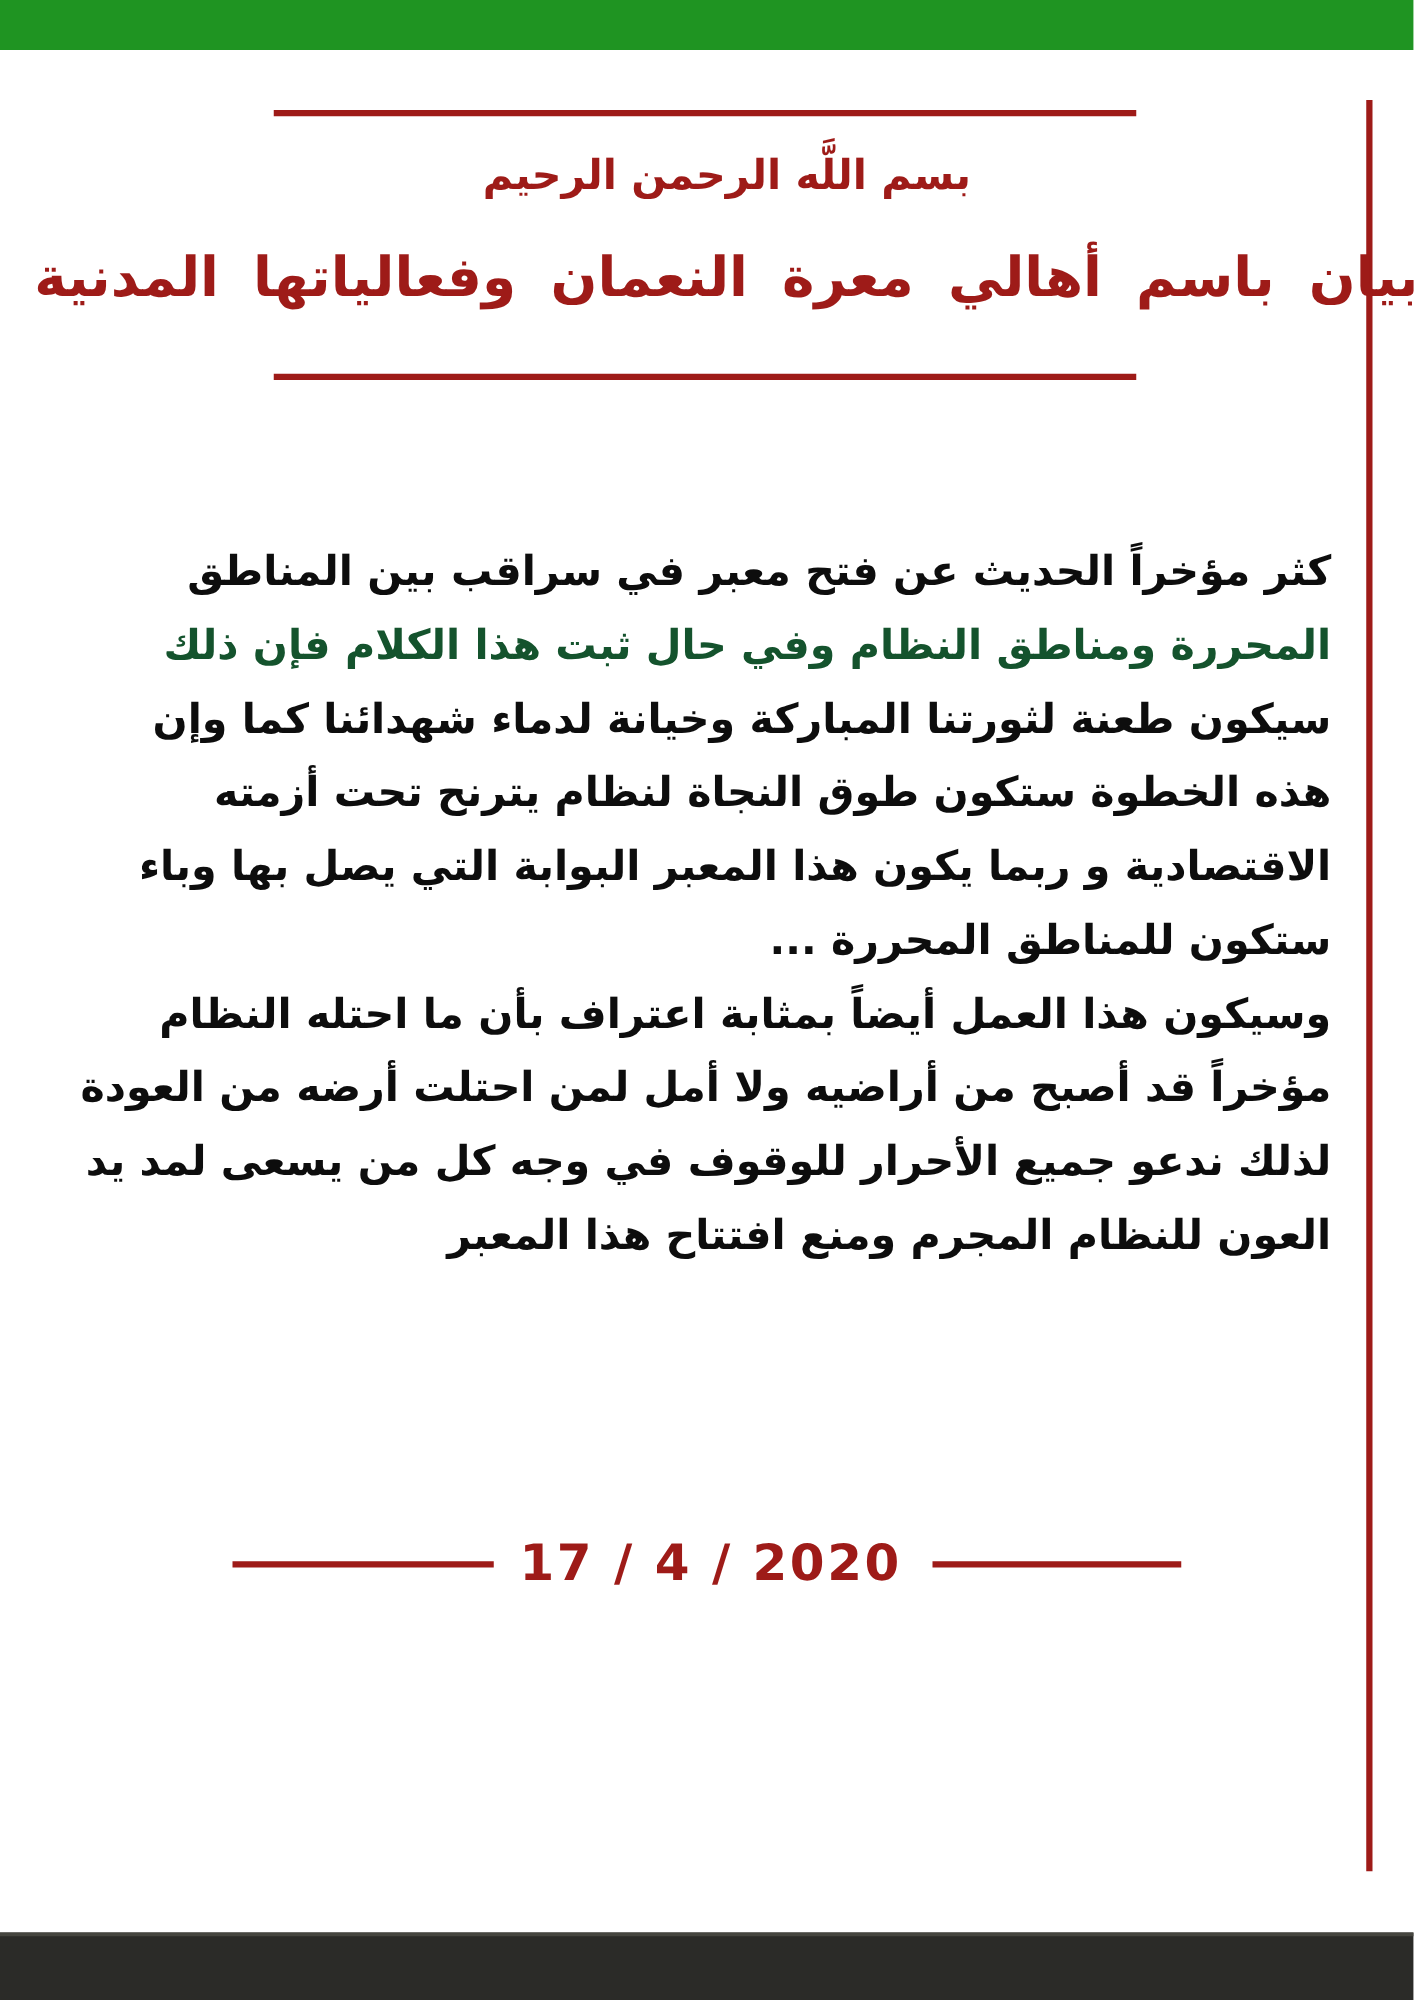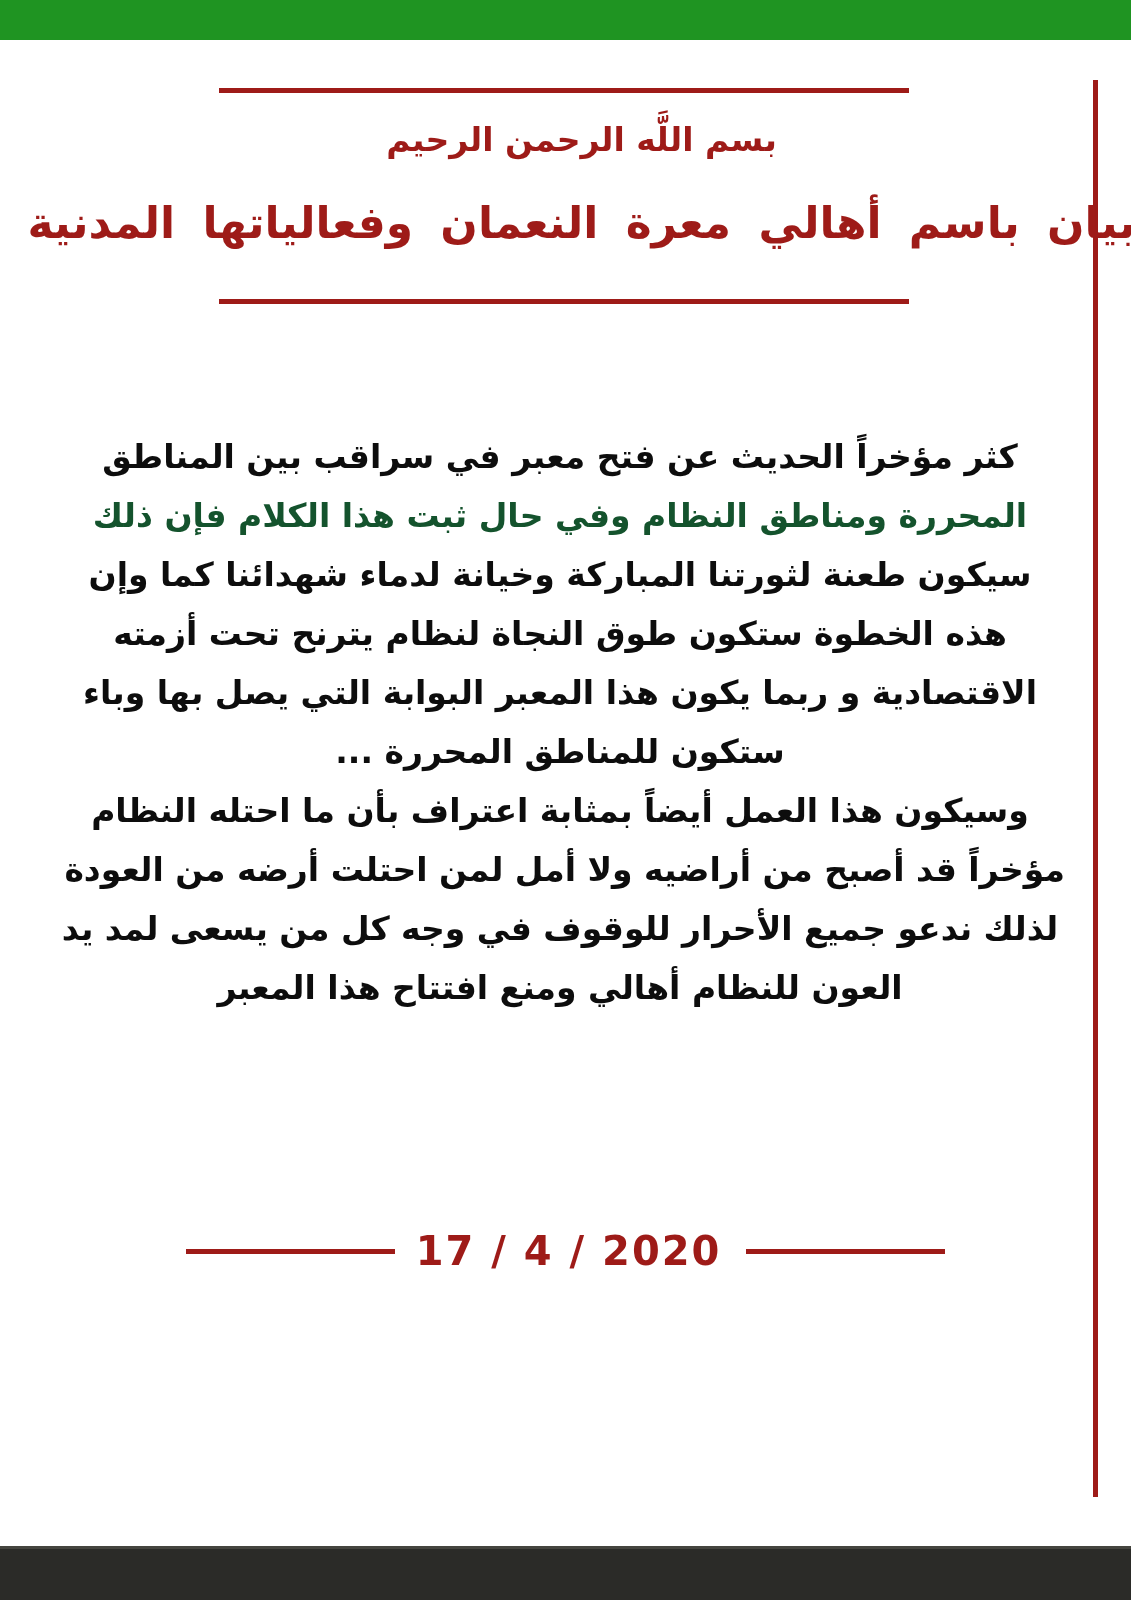--- a/index.html
+++ b/index.html
@@ -59,21 +59,21 @@
   .body-paragraph {
     position: absolute;
     top: 427px;
     left: 55px;
     width: 1010px;
     direction: rtl;
   }
   .body-line {
     height: 59px;
     line-height: 59px;
-    text-align: center;
+    text-align: right;
     font-size: 33px;
     font-weight: bold;
     color: #0d0d0d;
     white-space: nowrap;
   }
   .date-row {
     position: absolute;
     top: 1226px;
     left: 0;
     width: 100%;
@@ -124,21 +124,21 @@
   <div class="body-paragraph">
     <div class="body-line" style="color: rgb(13, 13, 13);">كثر مؤخراً الحديث عن فتح معبر في سراقب بين المناطق</div>
     <div class="body-line" style="color: #14532d;">المحررة ومناطق النظام وفي حال ثبت هذا الكلام فإن ذلك</div>
     <div class="body-line" style="color: rgb(13, 13, 13);">سيكون طعنة لثورتنا المباركة وخيانة لدماء شهدائنا كما وإن</div>
     <div class="body-line" style="color: rgb(13, 13, 13);">هذه الخطوة ستكون طوق النجاة لنظام يترنح تحت أزمته</div>
     <div class="body-line" style="color: rgb(13, 13, 13);">الاقتصادية و ربما يكون هذا المعبر البوابة التي يصل بها  وباء</div>
     <div class="body-line" style="color: rgb(13, 13, 13);">ستكون للمناطق المحررة ...</div>
     <div class="body-line" style="color: rgb(13, 13, 13);">وسيكون هذا العمل أيضاً بمثابة اعتراف بأن ما احتله النظام</div>
     <div class="body-line" style="color: rgb(13, 13, 13); margin-left: 39px;">مؤخراً قد أصبح من أراضيه ولا أمل لمن احتلت أرضه من العودة</div>
     <div class="body-line" style="color: rgb(13, 13, 13);">لذلك ندعو جميع الأحرار للوقوف في وجه كل من يسعى لمد يد</div>
-    <div class="body-line" style="color: rgb(13, 13, 13);">العون للنظام أهالي ومنع افتتاح هذا المعبر</div>
+    <div class="body-line" style="color: rgb(13, 13, 13);">العون للنظام المجرم ومنع افتتاح هذا المعبر</div>
   </div>
 
   <div class="date-row">
     <div class="date-rule date-rule-left" style="background: rgb(158, 27, 24);"></div>
     <div class="date-text" style="color: rgb(158, 27, 24);">17 / 4 / 2020</div>
     <div class="date-rule date-rule-right" style="background: rgb(158, 27, 24);"></div>
   </div>
 
   <div class="bottom-bar" style="background: rgb(43, 43, 40);"></div>
 

